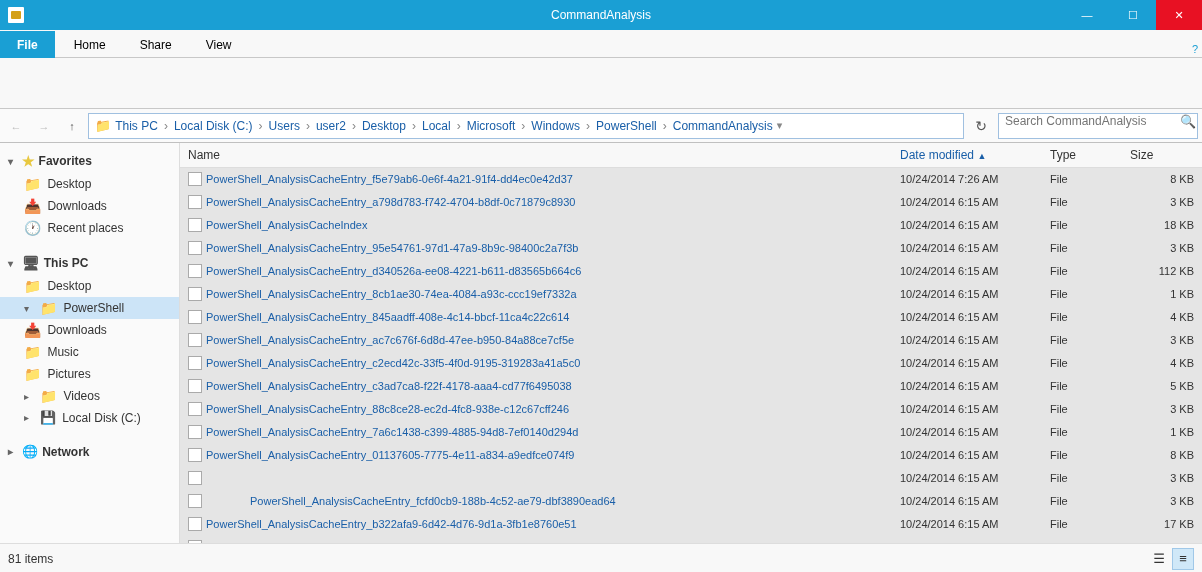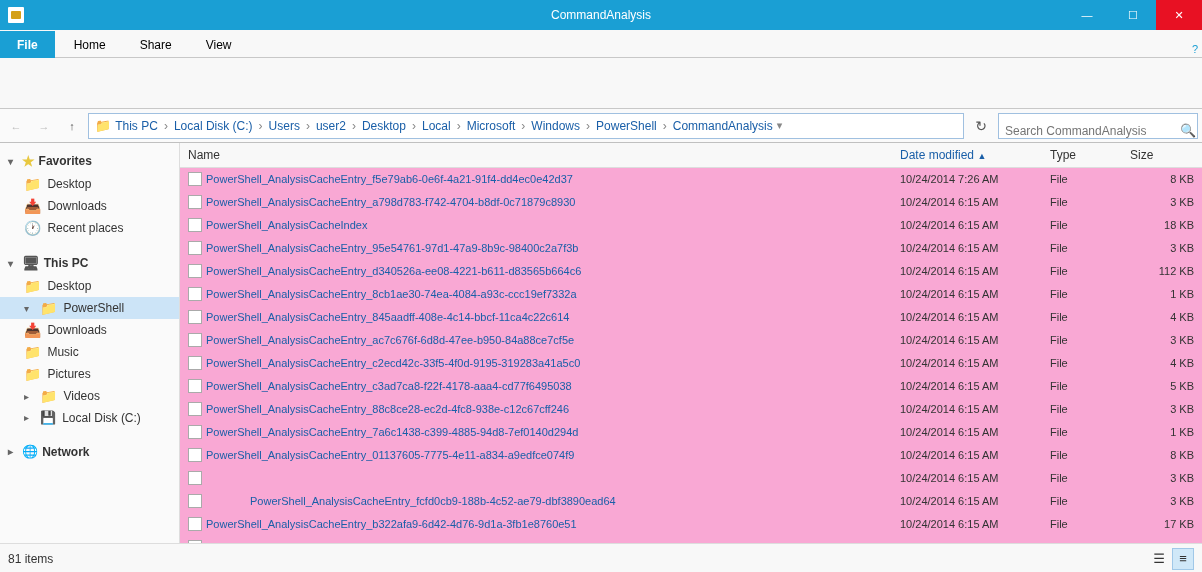--- a/index.html
+++ b/index.html
@@ -125,21 +125,21 @@
       width: 26px; height: 26px;
       border: 1px solid transparent;
       display: flex; align-items: center; justify-content: center;
       cursor: pointer; font-size: 14px; color: #555;
     }
     #search-box {
       width: 200px;
       height: 26px;
       border: 1px solid #a0c0e0;
       display: flex;
-      align-items: flex-end;
+      align-items: flex-start;
       padding: 0 6px;
       background: white;
       gap: 20px;
     }
     #search-box input {
       border: none; outline: none; flex: 1; font-size: 12px; color: #888;
     }
 
     
     #main {
@@ -180,21 +180,21 @@
     .sidebar-item.selected { background: #cce4f7; }
     .chevron { font-size: 10px; color: #666; width: 10px; }
     .chevron.open::before { content: '▾'; }
     .chevron.closed::before { content: '▸'; }
     .folder-icon { color: #d4a017; font-size: 14px; }
 
     
     #filelist {
       flex: 1;
       overflow-y: auto;
-      background: #f9a8d4;
+      background: #e5e5e5;
     }
     #filelist-header {
       display: flex;
       padding: 2px 0;
       border-bottom: 1px solid #ddd;
       background: #f8f8f8;
       font-size: 12px;
       font-weight: normal;
       color: #333;
       position: sticky;

